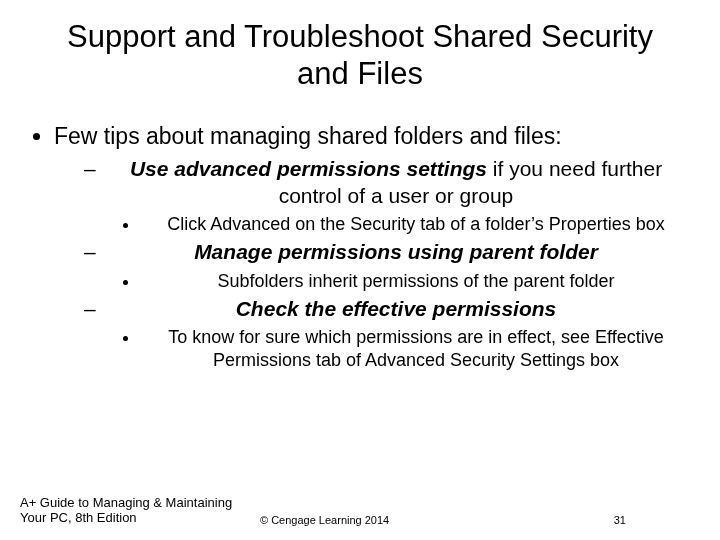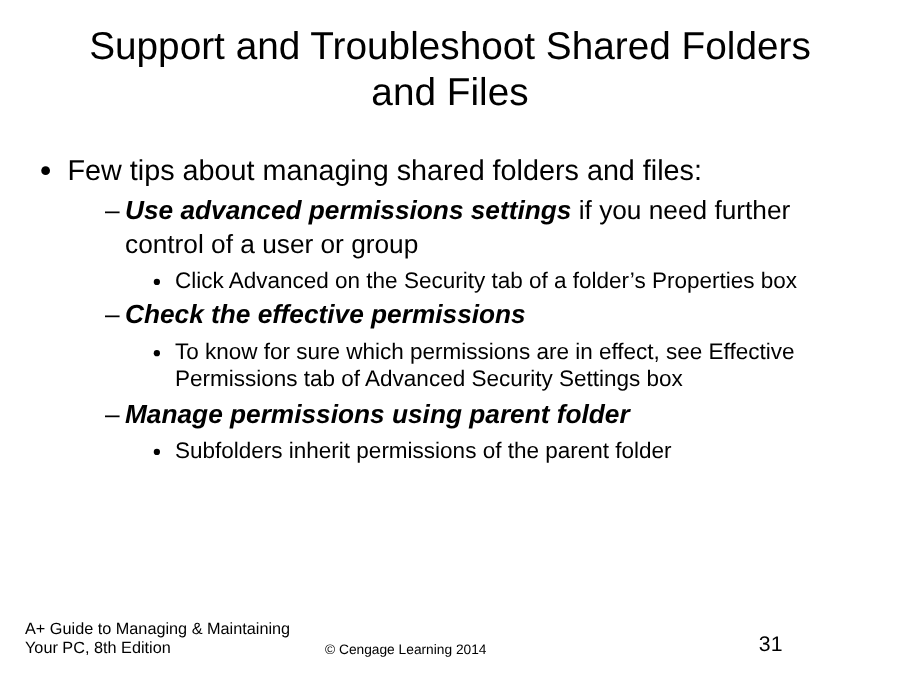--- a/index.html
+++ b/index.html
@@ -38,20 +38,21 @@
     font-size: 21px;
     margin-top: 6px;
   }
   ul.lvl2 > li {
     position: relative;
     padding-left: 16px;
     margin-bottom: 4px;
     line-height: 1.25;
     font-style: italic;
     font-weight: bold;
+    text-align: center;
   }
   ul.lvl2 > li::before {
     content: "–";
     position: absolute;
     left: 0;
     font-style: normal;
     font-weight: normal;
   }
   ul.lvl2 > li .plain { font-style: normal; font-weight: normal; }
   ul.lvl3 {
@@ -68,51 +69,51 @@
     bottom: 14px;
     left: 0;
     width: 646px;
     padding: 0 20px 0 20px;
     font-size: 13px;
     display: flex;
     align-items: flex-end;
   }
   .footer .left { width: 240px; line-height: 1.2; }
   .footer .center { flex: 1; text-align: left; font-size: 11px; }
-  .footer .right { width: 60px; text-align: right; font-size: 17px; margin-top: 44px; }
+  .footer .right { width: 60px; text-align: right; font-size: 11px; margin-top: 44px; }
 </style>
 </head>
 <body>
 
 <div class="slide">
-  <h1 class="title">Support and Troubleshoot Shared Folders and Files</h1>
+  <h1 class="title">Support and Troubleshoot Shared Security and Files</h1>
 
   <ul class="lvl1">
     <li>
       <span>Few tips about managing shared folders and files:</span>
       <ul class="lvl2">
 
         <li>
           <span>Use advanced permissions settings</span><span class="plain"> if you need further control of a user or group</span>
           <ul class="lvl3">
             <li><span>Click Advanced on the Security tab of a folder’s Properties box</span></li>
           </ul>
         </li>
 
         <li>
-          <span>Check the effective permissions</span>
+          <span>Manage permissions using parent folder</span>
           <ul class="lvl3">
-            <li><span>To know for sure which permissions are in effect, see Effective Permissions tab of Advanced Security Settings box</span></li>
+            <li><span>Subfolders inherit permissions of the parent folder</span></li>
           </ul>
         </li>
 
         <li>
-          <span>Manage permissions using parent folder</span>
+          <span>Check the effective permissions</span>
           <ul class="lvl3">
-            <li><span>Subfolders inherit permissions of the parent folder</span></li>
+            <li><span>To know for sure which permissions are in effect, see Effective Permissions tab of Advanced Security Settings box</span></li>
           </ul>
         </li>
 
       </ul>
     </li>
   </ul>
 
   <div class="footer">
     <div class="left">A+ Guide to Managing &amp; Maintaining Your PC, 8th Edition</div>
     <div class="center">© Cengage Learning 2014</div>

